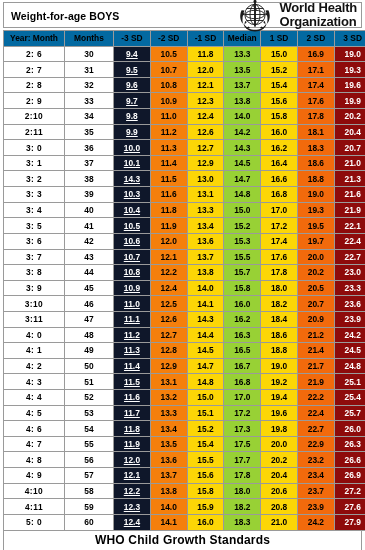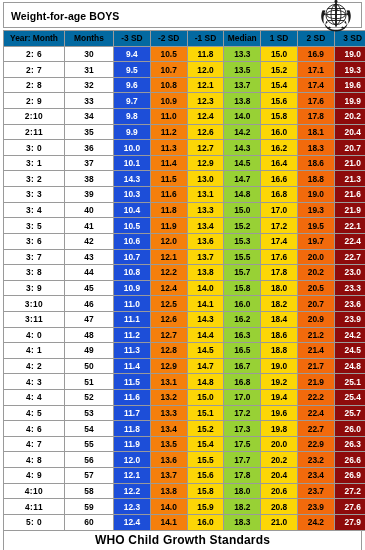--- a/index.html
+++ b/index.html
@@ -96,21 +96,21 @@
     background:#ffffff;color:#000;
     text-align:center;
     font-family:Liberation Sans, sans-serif;
     font-size:8.3px;
     letter-spacing:0.4px;
     padding-right:10px;
   }
   td.mo{background:#ffffff;color:#000;}
 
   td.v{color:#000;}
-  td.sd3n{background:#1d4ed8;color:#ffffff;}
+  td.sd3n{background:#0f172a;color:#ffffff;text-decoration:underline;}
   td.sd2n{background:#f57f0c;color:#000;}
   td.sd1n{background:#fcd606;color:#000;}
   td.med {background:#98d135;color:#000;}
   td.sd1p{background:#fcd606;color:#000;}
   td.sd2p{background:#f26a0c;color:#000;}
   td.sd3p{background:#8e0b0b;color:#ffffff;}
 
   
   .footer{
     border:1px solid #9a9a9a;
@@ -160,20 +160,24 @@
           <path d="M7.6 11.2c-2.3 4.9-1.6 10 1.3 13.6-.9-4.6-.4-9.4 1.6-13.2z"></path>
           <path d="M34.4 11.2c2.3 4.9 1.6 10-1.3 13.6 .9-4.6 .4-9.4-1.6-13.2z"></path>
           <path d="M9.6 13.4c-.8 1.4-1.4 2.9-1.7 4.5 .9-1.2 1.9-2.1 2.9-2.7z"></path>
           <path d="M32.4 13.4c.8 1.4 1.4 2.9 1.7 4.5-.9-1.2-1.9-2.1-2.9-2.7z"></path>
           <path d="M11.2 21.9c-.5 1.3-.7 2.6-.7 3.9 .7-1.2 1.5-2.1 2.4-2.8z"></path>
           <path d="M30.8 21.9c.5 1.3 .7 2.6 .7 3.9-.7-1.2-1.5-2.1-2.4-2.8z"></path>
           <path d="M14.4 27.6c-.9.6-1.7 1.4-2.3 2.3 1.4-.6 2.8-.9 4.1-.9z"></path>
           <path d="M27.6 27.6c.9.6 1.7 1.4 2.3 2.3-1.4-.6-2.8-.9-4.1-.9z"></path>
         </g>
       </svg>
+      <div class="who-words">
+        <span>World Health</span>
+        <span>Organization</span>
+      </div>
     </div>
   </div>
 
   <table class="grid">
     <thead>
       <tr>
         <th class="c-ym">Year: Month</th>
         <th class="c-mo">Months</th>
         <th class="c-sd">-3 SD</th>
         <th class="c-sd">-2 SD</th>

